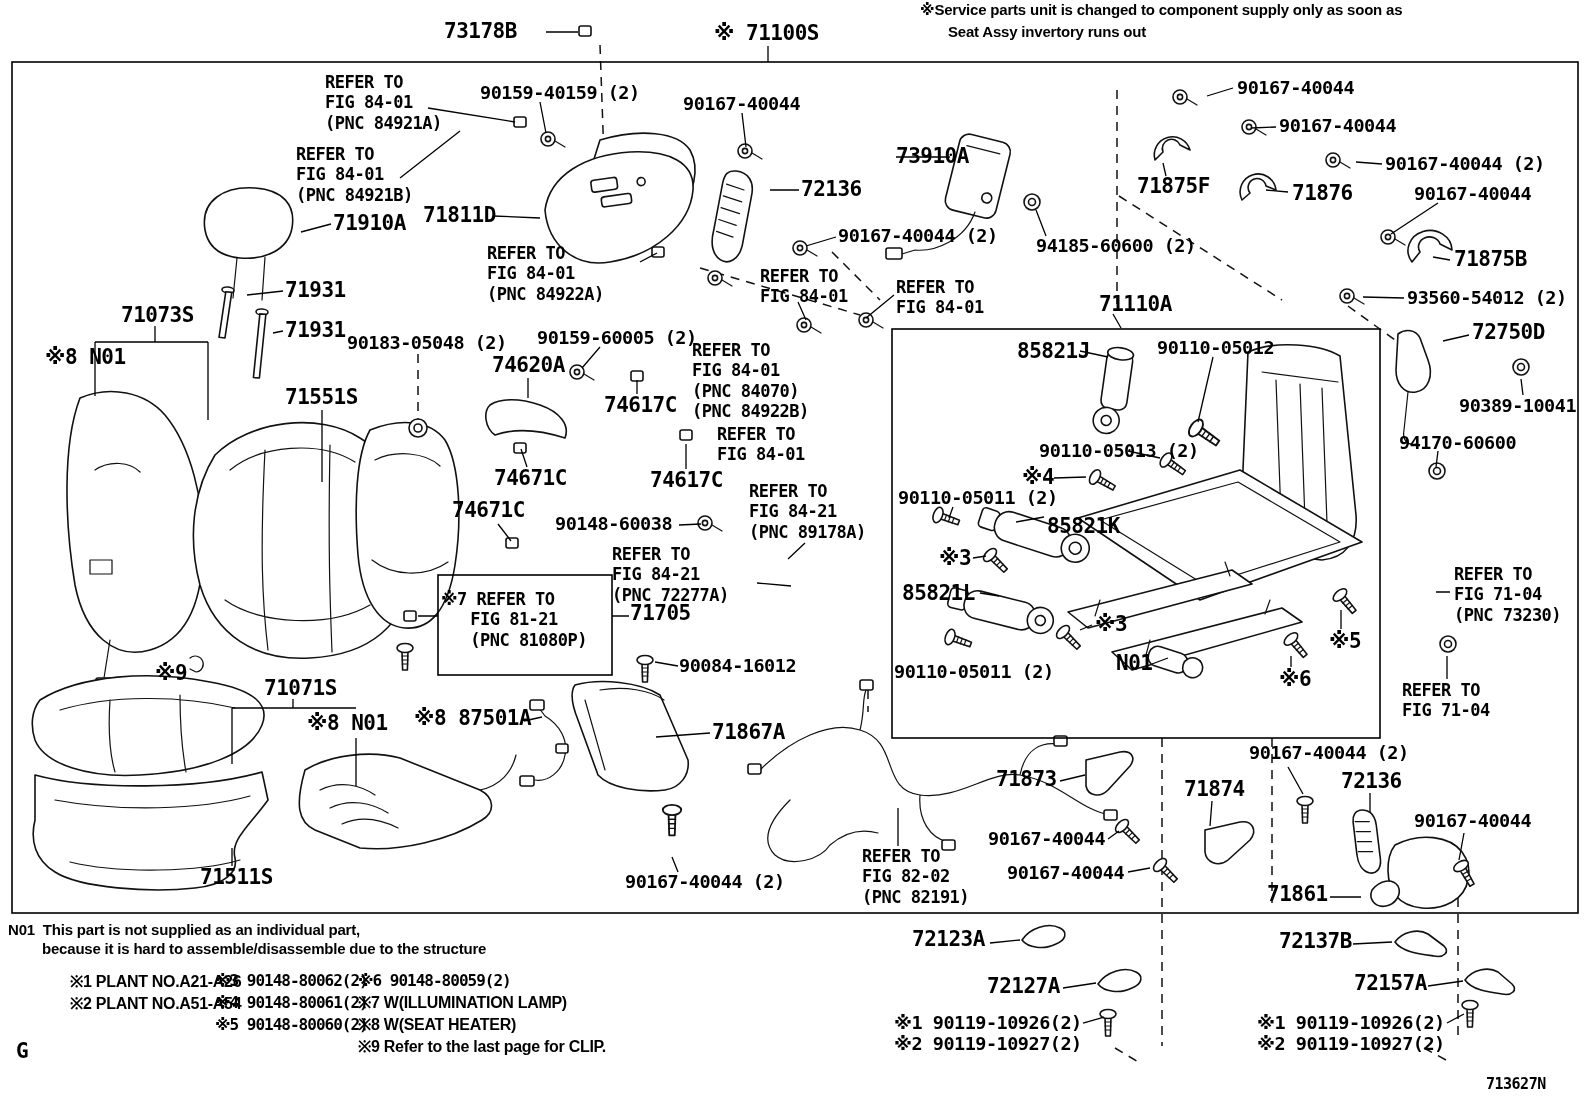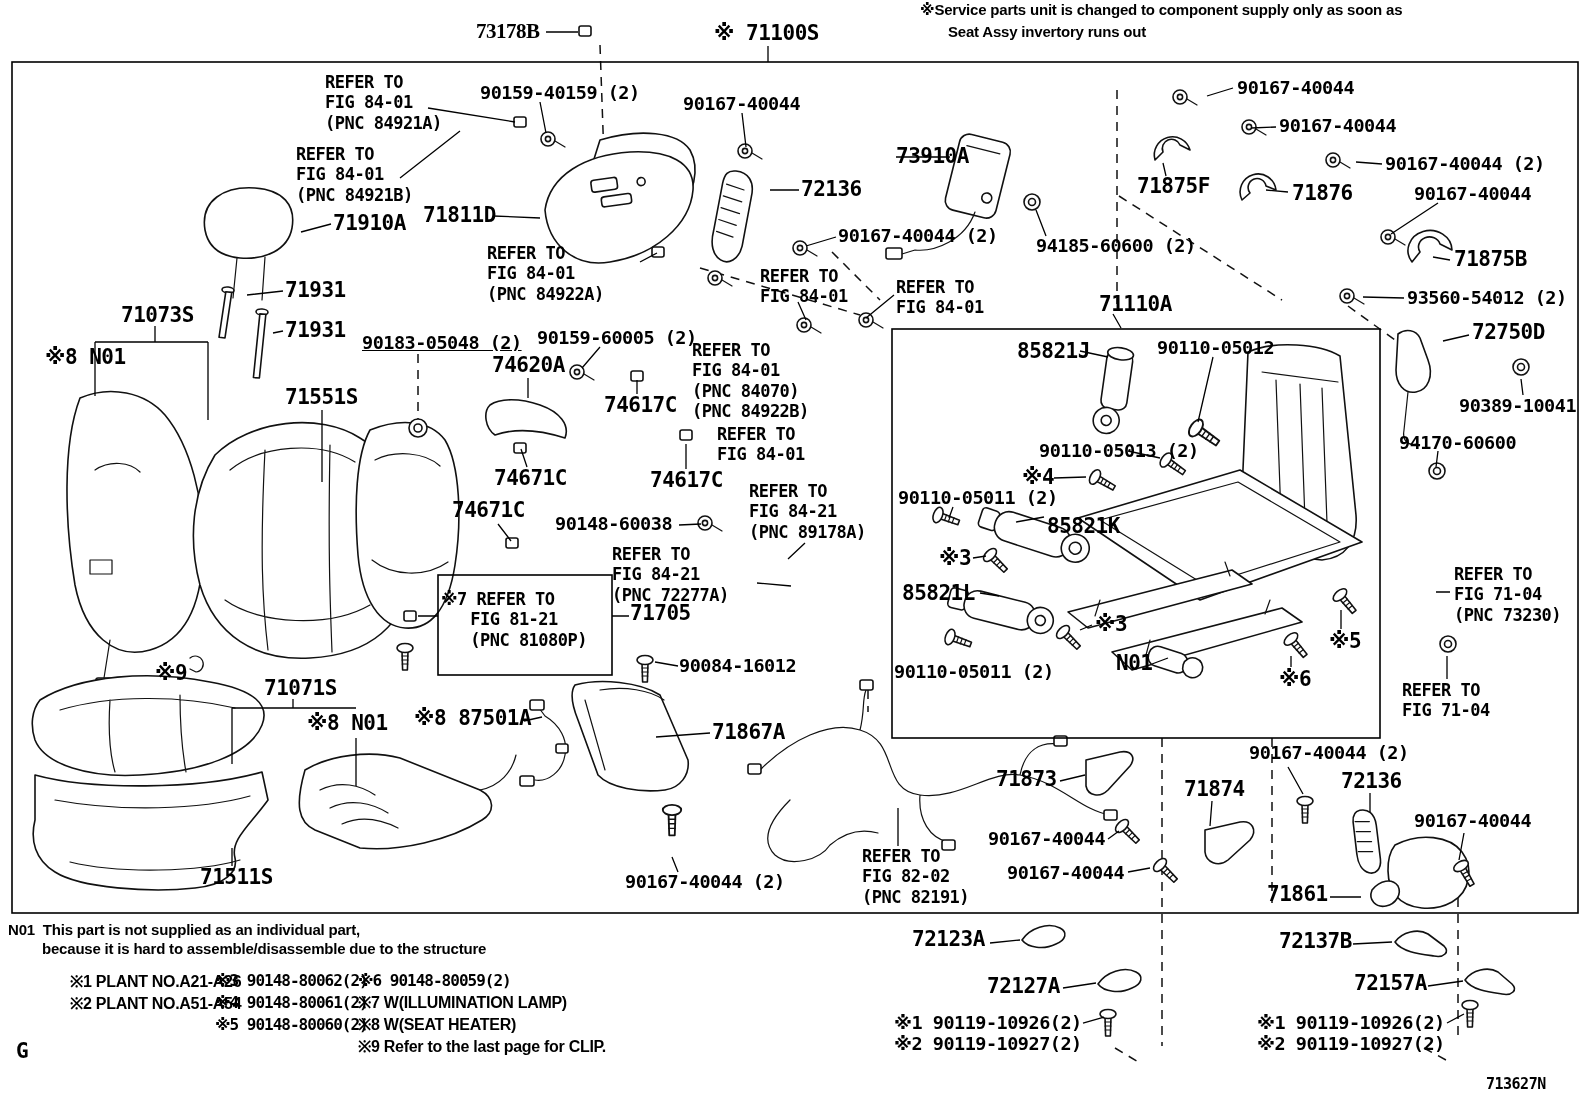--- a/index.html
+++ b/index.html
@@ -259,21 +259,21 @@
         M990,943 L1020,940 M1063,988 L1096,983 M1083,1023 L1104,1017
         M1353,944 L1392,942 M1428,986 L1463,981 M1447,1023 L1464,1014
         M1404,298 L1363,297 M1469,335 L1443,341 M1523,395 L1521,379 M1438,451 L1436,467
         M1233,88 L1207,96 M1276,127 L1251,128 M1382,164 L1356,162 M1438,203 L1391,234
         M1450,260 L1433,257 M1166,176 L1163,163 M1288,192 L1266,190"></path>
     </g>
   </svg>
 
   <div id="labels">
 
-  <div class="lbl big" style="left: 476px; top: 20px; font-family: Liberation Serif, serif;">73178B</div>
+  <div class="lbl big" style="left: 444px; top: 20px;">73178B</div>
       <div class="lbl big" style="left: 714px; top: 22px;">※ 71100S</div>
       <div class="lbl note" style="left: 920px; top: 2px;">※Service parts unit is changed to component supply only as soon as</div>
       <div class="lbl note" style="left: 948px; top: 24px;">Seat Assy invertory runs out</div>
       <div class="lbl rf" style="left: 325px; top: 72px;">REFER TO
 FIG 84-01
 (PNC 84921A)</div>
       <div class="lbl pn" style="left: 480px; top: 83px;">90159-40159 (2)</div>
       <div class="lbl pn" style="left: 683px; top: 94px;">90167-40044</div>
       <div class="lbl rf" style="left: 296px; top: 144px;">REFER TO
 FIG 84-01
@@ -288,21 +288,21 @@
 FIG 84-01
 (PNC 84922A)</div>
       <div class="lbl rf" style="left: 760px; top: 266px;">REFER TO
 FIG 84-01</div>
       <div class="lbl rf" style="left: 896px; top: 277px;">REFER TO
 FIG 84-01</div>
       <div class="lbl big" style="left: 285px; top: 279px;">71931</div>
       <div class="lbl big" style="left: 285px; top: 319px;">71931</div>
       <div class="lbl big" style="left: 121px; top: 304px;">71073S</div>
       <div class="lbl big" style="left: 45px; top: 346px;">※8 N01</div>
-      <div class="lbl pn" style="left: 362px; top: 333px; text-decoration: underline;">90183-05048 (2)</div>
+      <div class="lbl pn" style="left: 347px; top: 333px;">90183-05048 (2)</div>
       <div class="lbl pn" style="left: 537px; top: 328px;">90159-60005 (2)</div>
       <div class="lbl big" style="left: 492px; top: 354px;">74620A</div>
       <div class="lbl big" style="left: 285px; top: 386px;">71551S</div>
       <div class="lbl big" style="left: 604px; top: 394px;">74617C</div>
       <div class="lbl rf" style="left: 692px; top: 340px;">REFER TO
 FIG 84-01
 (PNC 84070)
 (PNC 84922B)</div>
       <div class="lbl rf" style="left: 717px; top: 424px;">REFER TO
 FIG 84-01</div>

